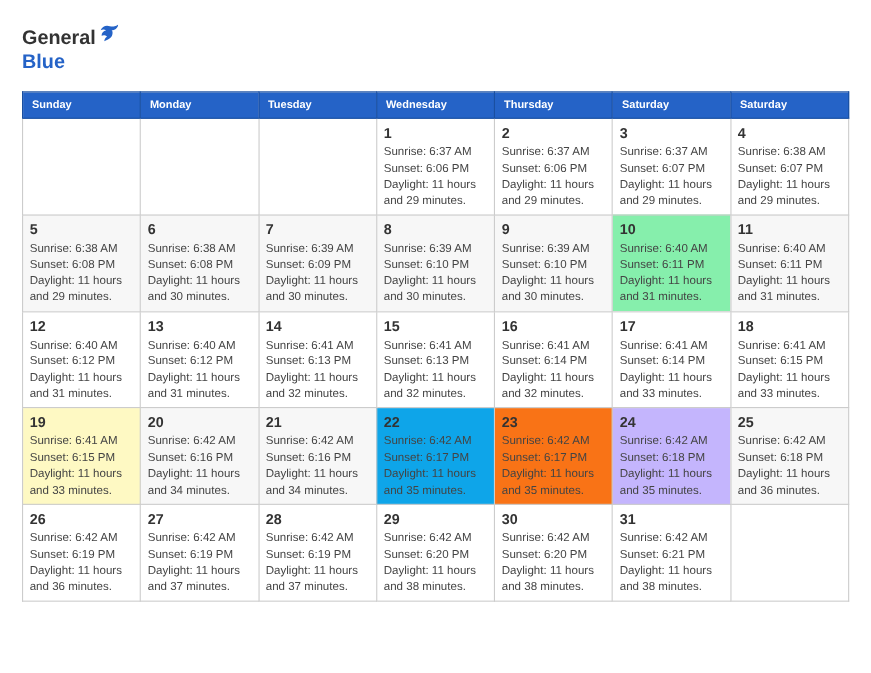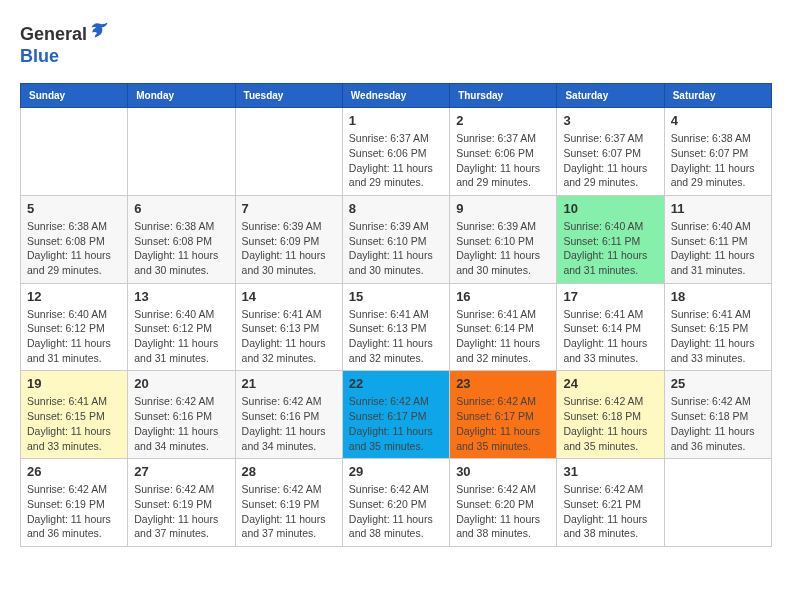--- a/index.html
+++ b/index.html
@@ -212,21 +212,21 @@
           <div class="day-info">Sunrise: 6:42 AM<br>Sunset: 6:16 PM<br>Daylight: 11 hours and 34 minutes.</div>
         </td>
         <td style="background-color: #0ea5e9;">
           <span class="day-number">22</span>
           <div class="day-info">Sunrise: 6:42 AM<br>Sunset: 6:17 PM<br>Daylight: 11 hours and 35 minutes.</div>
         </td>
         <td style="background-color: #f97316;">
           <span class="day-number">23</span>
           <div class="day-info">Sunrise: 6:42 AM<br>Sunset: 6:17 PM<br>Daylight: 11 hours and 35 minutes.</div>
         </td>
-        <td style="background-color: #fef9c3; margin-top: 12px;">
+        <td style="background-color: #c4b5fd; margin-top: 12px;">
           <span class="day-number">24</span>
           <div class="day-info">Sunrise: 6:42 AM<br>Sunset: 6:18 PM<br>Daylight: 11 hours and 35 minutes.</div>
         </td>
         <td style="background-color: rgb(247, 247, 247);">
           <span class="day-number">25</span>
           <div class="day-info">Sunrise: 6:42 AM<br>Sunset: 6:18 PM<br>Daylight: 11 hours and 36 minutes.</div>
         </td>
       </tr>
       <tr>
         <td>

